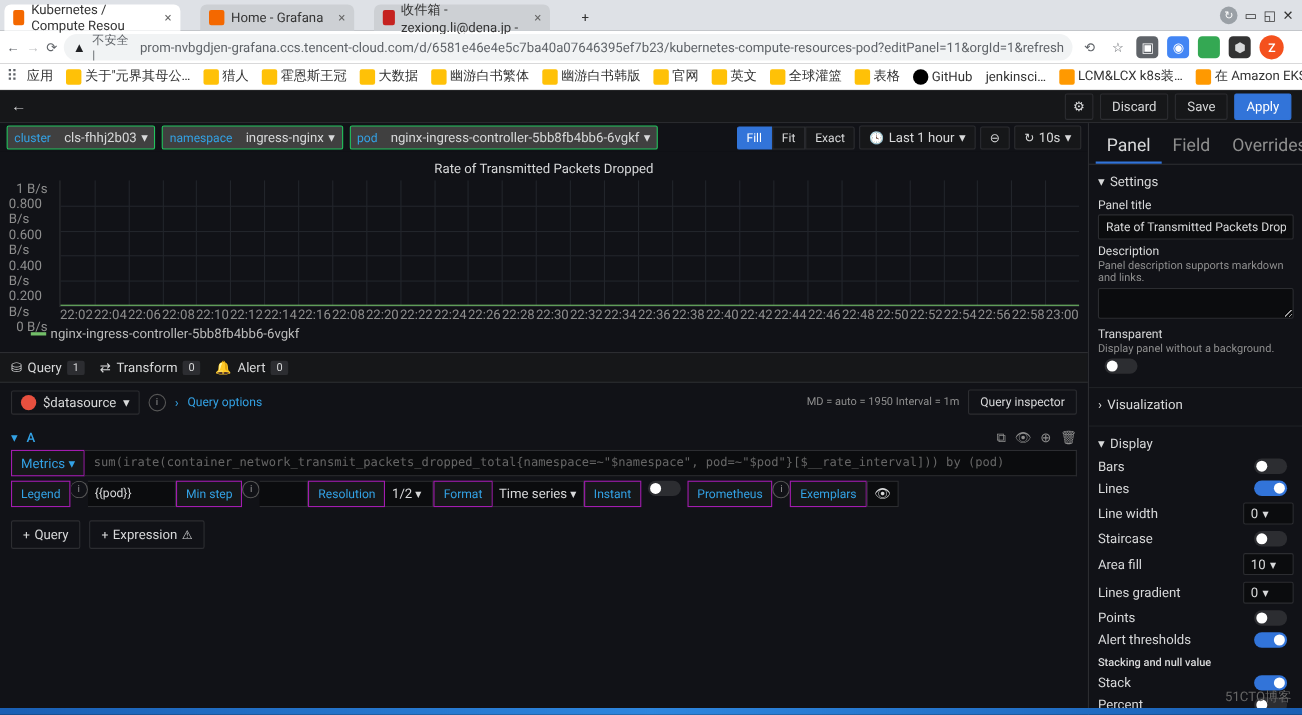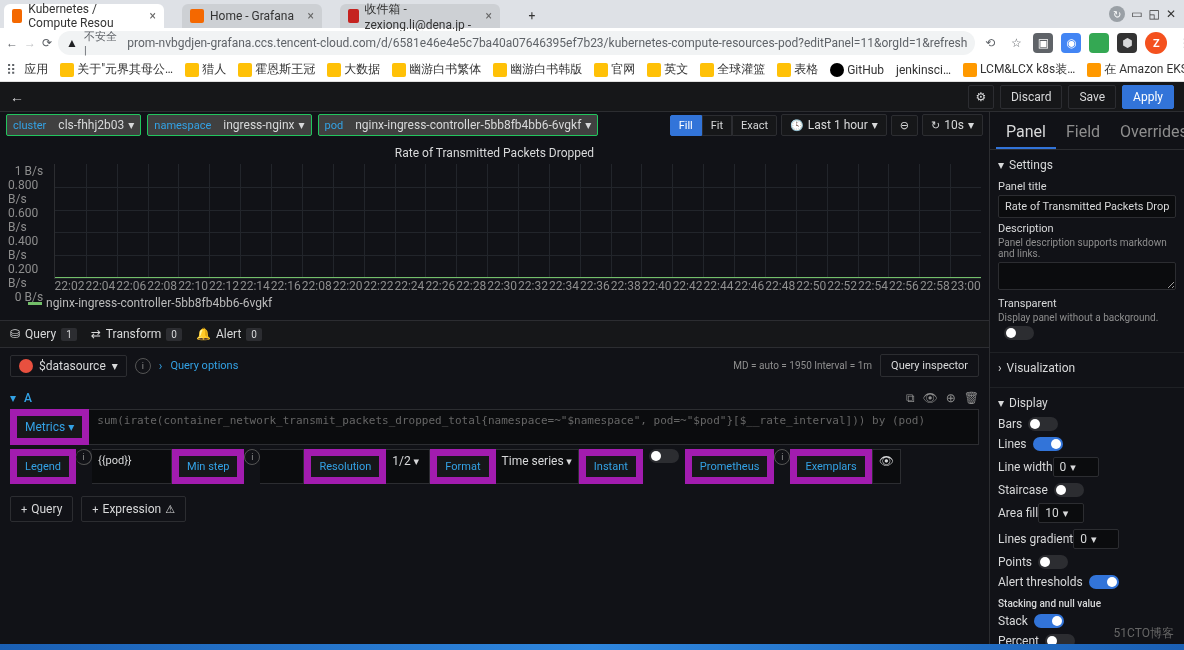--- a/index.html
+++ b/index.html
@@ -68,21 +68,21 @@
 .info-circle{width:16px;height:16px;border:1px solid #555;border-radius:50%;display:flex;align-items:center;justify-content:center;font-size:9px;color:#8e8e8e}
 .ds-info{margin-left:auto;font-size:10px;color:#8e8e8e}
 .qinspect{background:transparent;border:1px solid #2c2d31;padding:4px 10px;color:#d8d9da;border-radius:2px;cursor:pointer;font-size:11px}
 .query-item{margin-bottom:8px}
 .qhdr{display:flex;align-items:center;gap:8px;padding:4px 0}
 .qhdr-chev{cursor:pointer;color:#33a2e5}
 .qhdr-letter{color:#33a2e5;font-weight:500}
 .qhdr-actions{margin-left:auto;display:flex;gap:8px;color:#8e8e8e}
 .qhdr-actions span{cursor:pointer}
 .metric-row{display:flex;gap:0;margin-bottom:4px}
-.field-label{background:#161719;border:7px solid #a21caf;padding:4px 8px;color:#33a2e5;font-size:11px;min-width:56px;display:flex;align-items:center;gap:3px}
+.field-label{background:#161719;border:1px solid #a21caf;padding:4px 8px;color:#33a2e5;font-size:11px;min-width:56px;display:flex;align-items:center;gap:3px}
 .field-input{flex:1;background:#0b0c0e;border:1px solid #2c2d31;border-left:none;padding:4px 8px;color:#666;font-size:11px;font-family:monospace}
 .opts-row{display:flex;flex-wrap:wrap;gap:0}
 .opts-row .field-label{min-width:auto}
 .opts-row > *{margin-bottom:2px}
 .small-input{background:#0b0c0e;border:1px solid #2c2d31;border-left:none;padding:4px 6px;color:#d8d9da;font-size:11px;min-width:44px}
 .toggle{width:30px;height:14px;background:#2c2d31;border-radius:7px;position:relative;margin:0 6px;cursor:pointer}
 .toggle.on{background:#3274d9}
 .toggle::after{content:"";position:absolute;width:10px;height:10px;background:#fff;border-radius:50%;top:2px;left:2px}
 .toggle.on::after{left:18px}
 .add-row{display:flex;gap:8px;margin-top:10px}
@@ -91,21 +91,21 @@
 .side-tab{padding:6px 10px;cursor:pointer;font-size:16px;color:#8e8e8e}
 .side-tab.active{color:#d8d9da;border-bottom:2px solid #3274d9}
 .side-expand{margin-left:auto;padding:6px;cursor:pointer}
 .section{border-bottom:1px solid #1f2125;padding:4px 8px 8px}
 .sec-hdr{display:flex;align-items:center;gap:5px;padding:4px 0;cursor:pointer;color:#d8d9da;font-size:12px}
 .field{margin:4px 0}
 .field-lbl{font-size:11px;color:#d8d9da;margin-bottom:2px}
 .field-sub{font-size:10px;color:#8e8e8e;margin-bottom:3px}
 .field input[type=text],.field textarea{width:100%;background:#0b0c0e;border:1px solid #2c2d31;padding:4px 6px;color:#d8d9da;font-size:11px;border-radius:2px}
 .field textarea{height:28px;resize:vertical}
-.opt-row{display:flex;align-items:center;padding:3px 0;font-size:11px}
+.opt-row{display:flex;align-items:center;justify-content:space-between;padding:3px 0;font-size:11px}
 .mini-select{background:#0b0c0e;border:1px solid #2c2d31;padding:2px 6px;color:#d8d9da;font-size:11px;border-radius:2px;min-width:46px;display:flex;align-items:center;gap:4px}
 .subsec-title{font-size:10px;color:#d8d9da;padding:6px 0 2px;font-weight:500}
 .watermark{position:absolute;right:10px;bottom:8px;color:#666;font-size:12px}
 .taskbar{position:absolute;bottom:0;left:0;right:0;height:6px;background:linear-gradient(90deg,#1a5fb4,#2e86de,#1a5fb4)}
 </style>
 </head>
 <body>
 
 <div class="browser-chrome">
   <div class="tab">

